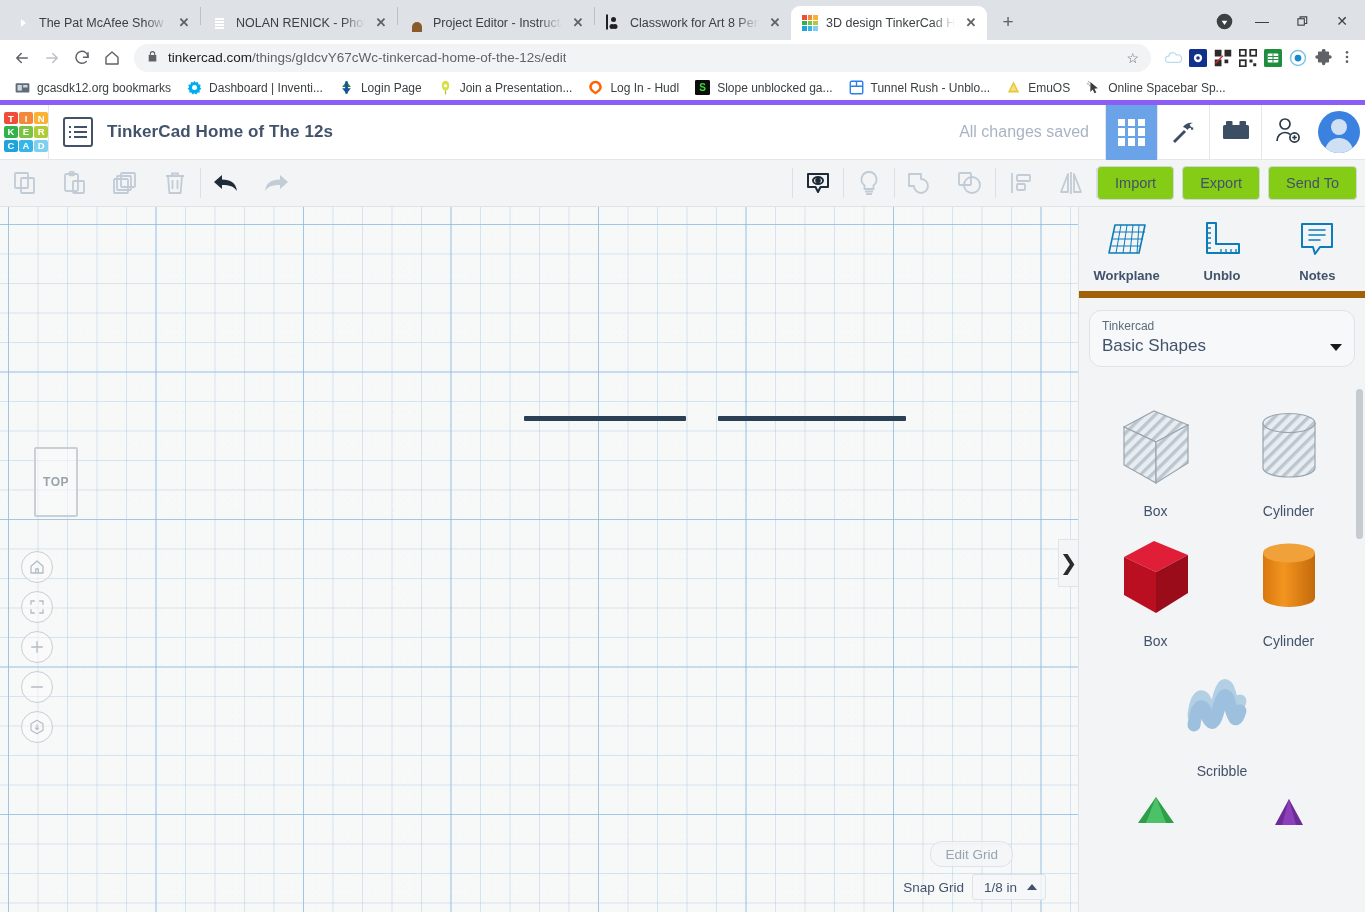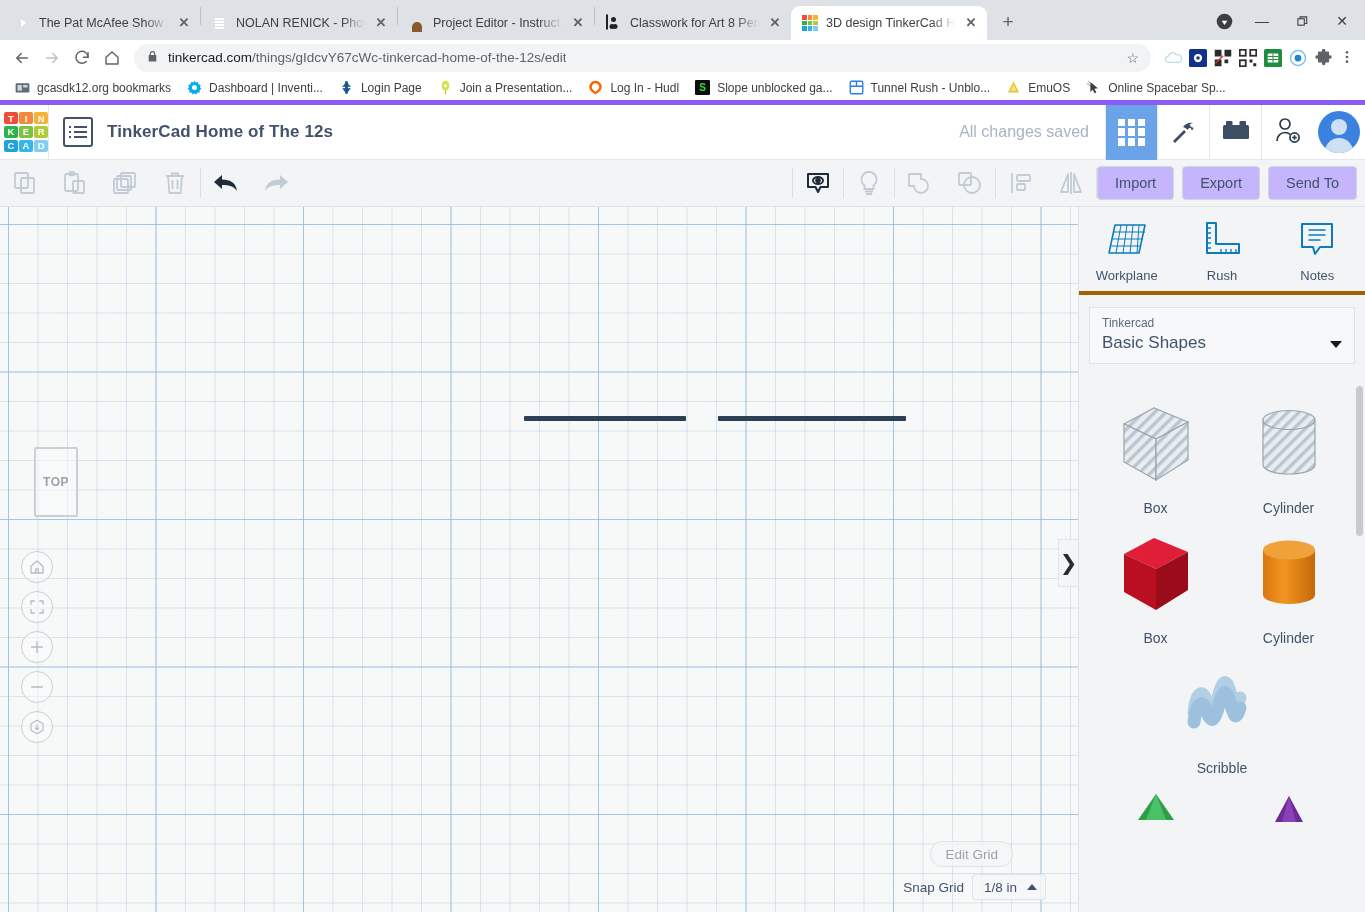--- a/index.html
+++ b/index.html
@@ -130,21 +130,21 @@
 
   
   .tctoolbar {
     height: 47px; flex: 0 0 47px; background: #f2f4f5; display: flex; align-items: center;
     border-bottom: 1px solid #e0e3e6;
   }
   .tbtn { width: 50px; height: 47px; display: flex; align-items: center; justify-content: center; }
   .tbsep { width: 1px; height: 30px; background: #dcdfe3; }
   .spacer { flex: 1; }
   .actbtn {
-    height: 32px; padding: 16px 17px; border: 1px solid #d2d7dc; background: #c4b5fd;
+    height: 32px; padding: 16px 17px; border: 1px solid #d2d7dc; background: #84cc16;
     border-radius: 4px; font-size: 14.5px; color: #42526b; margin-right: 8px;
     display: flex; align-items: center; font-family: "Liberation Sans", sans-serif;
   }
 
   
   .mainrow { flex: 1; display: flex; min-height: 0; position: relative; }
 
   
   .viewport { flex: 1; position: relative; background: #f7f8f8; overflow: hidden; }
   .gridlines {
@@ -195,27 +195,27 @@
     border: 1px solid #dfe3e6; border-radius: 3px; display: flex; align-items: center;
     justify-content: space-between; gap: 10px; font-size: 13.5px; color: #42526b;
   }
   .caretup { width:0;height:0;border-left:5px solid transparent;border-right:5px solid transparent;border-bottom:6px solid #42526b; }
 
   
   .sidebar {
     width: 287px; flex: 0 0 287px; background: #f2f4f5; border-left: 1px solid #e0e3e6;
     display: flex; flex-direction: column; min-height: 0;
   }
-  .sbtools { display: flex; padding: 12px 0 8px; border-bottom: 4px solid #a16207; }
+  .sbtools { display: flex; padding: 12px 0 8px; border-bottom: 7px solid #a16207; font-weight: bold; }
   .sbtool { flex: 1; display: flex; flex-direction: column; align-items: center; gap: 9px; }
   .sbtool .sblabel { font-size: 13px; color: #42526b; }
   .sbicon { height: 40px; display: flex; align-items: flex-end; justify-content: center; }
 
   .sbselect {
-    margin: 12px 10px 10px; background: #f7f8f9; border: 1px solid #dfe3e6; border-radius: 0;
+    margin: 12px 10px 10px; background: #f7f8f9; border: 1px solid #dfe3e6; border-radius: 12px;
     padding: 8px 12px 10px; display: flex; align-items: flex-end; justify-content: space-between;
   }
   .sbselect .kicker { font-size: 12px; color: #5c6b7a; margin-bottom: 3px; }
   .sbselect .value { font-size: 17px; color: #42526b; }
   .caretdown { width:0;height:0;border-left:6px solid transparent;border-right:6px solid transparent;border-top:7px solid #1a1a1a;margin-bottom:5px; }
 
   .shapegrid { flex: 1; overflow: hidden; position: relative; padding: 12px 10px 0; }
   .shaperow { display: flex; }
   .shapecell { flex: 1; display: flex; flex-direction: column; align-items: center; padding: 14px 0 0; }
   .shapecell .slabel { font-size: 14px; color: #42526b; margin-top: 12px; }
@@ -698,21 +698,21 @@
             </span>
             <span class="sblabel">Workplane</span>
           </div>
           <div class="sbtool">
             <span class="sbicon">
               <svg width="42" height="38" viewBox="0 0 42 38" fill="none" stroke="#0c7cba" stroke-width="2" stroke-linejoin="round">
                 <path d="M6 2v30h32v-9H15V2z"></path>
                 <path d="M6 7h4M6 12h4M6 17h4M6 22h4M6 27h4M20 28v4M25 28v4M30 28v4M35 28v4" stroke-width="1.3"></path>
               </svg>
             </span>
-            <span class="sblabel">Rush</span>
+            <span class="sblabel">Unblo</span>
           </div>
           <div class="sbtool">
             <span class="sbicon">
               <svg width="38" height="38" viewBox="0 0 38 38" fill="none" stroke="#0c7cba" stroke-width="2" stroke-linejoin="round">
                 <path d="M4 3h30v23h-12l-5 7-2-7H4z"></path>
                 <path d="M11 9h16M11 14h16M11 19h11" stroke-width="1.5" stroke-linecap="round"></path>
               </svg>
             </span>
             <span class="sblabel">Notes</span>
           </div>

